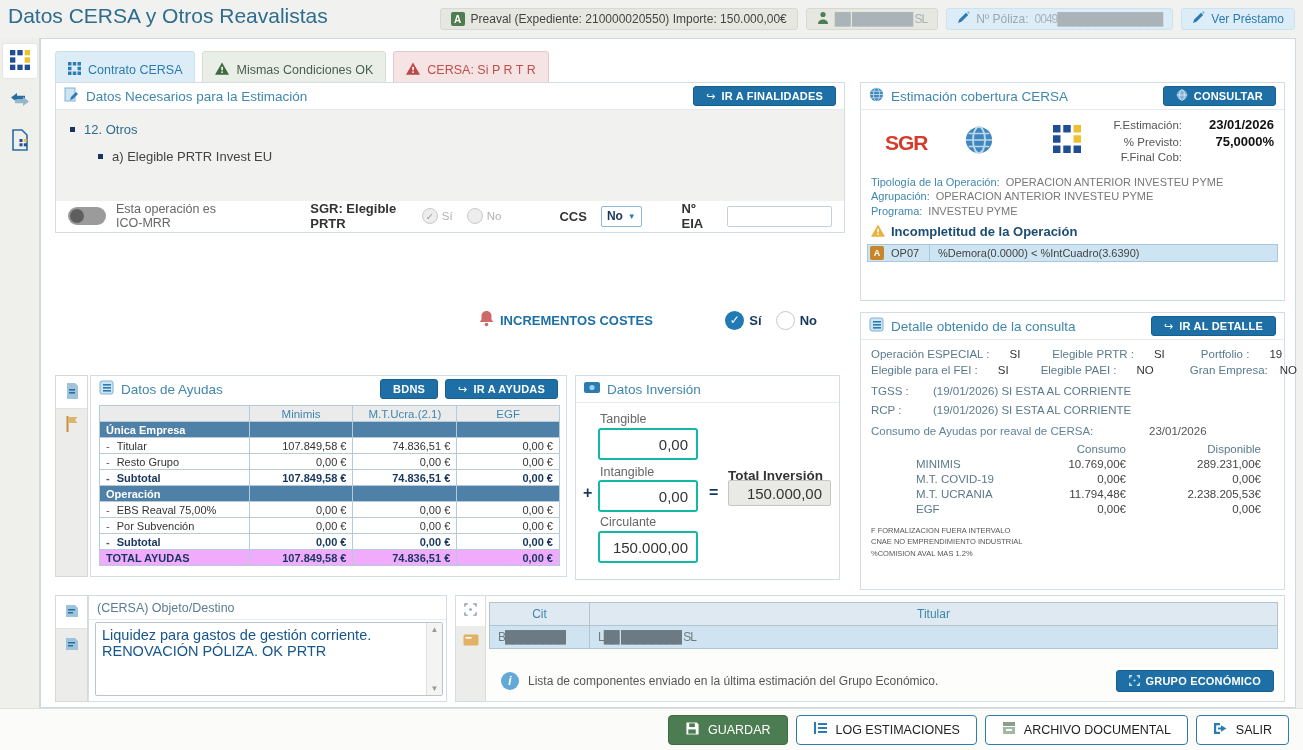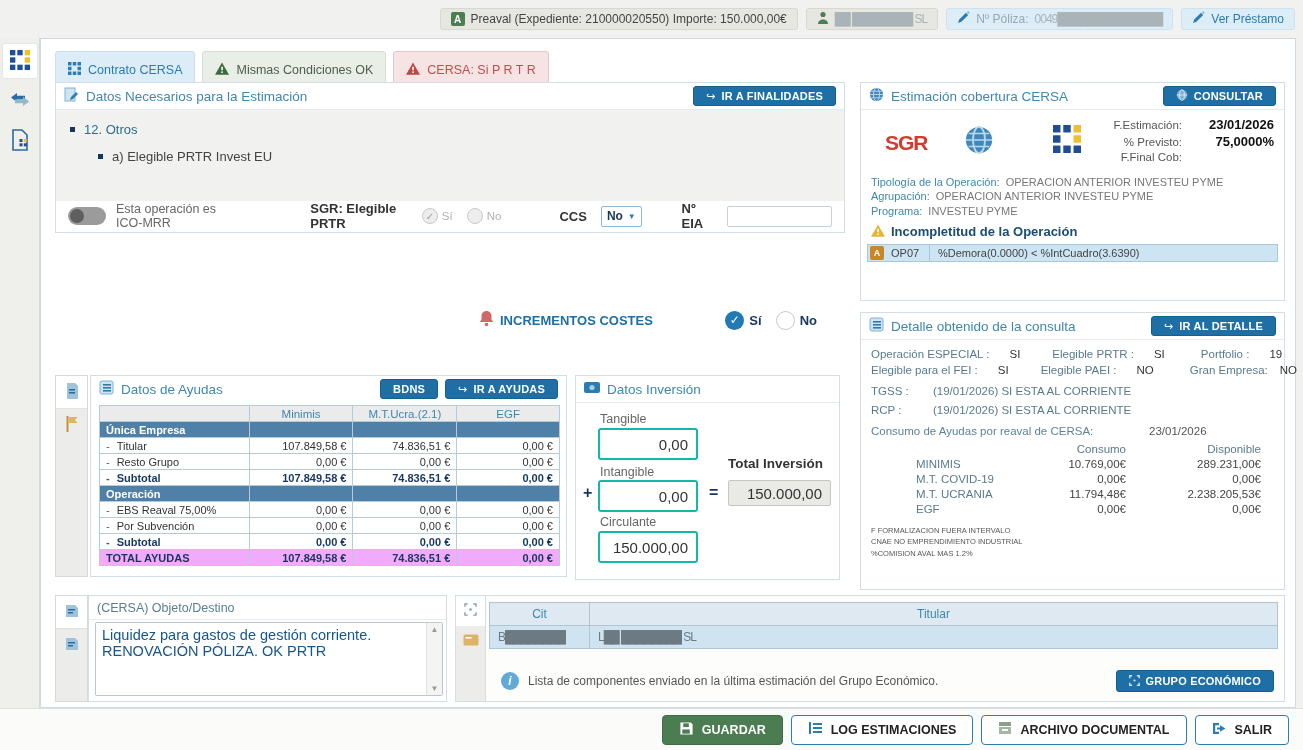--- a/index.html
+++ b/index.html
@@ -147,30 +147,31 @@
   table.comp tr.head td { background:#dfe9f1; color:#3f87ad; text-align:center; }
   table.comp tr.row td { background:#cfe4f0; color:#333; }
   .info-icon { width:18px; height:18px; border-radius:50%; background:#63a9d8; color:#fff; font-weight:bold;
                font-style:italic; font-size:12px; display:inline-flex; align-items:center; justify-content:center; flex:none; }
 
   
   .footerbar { position:absolute; left:0; top:708px; width:1303px; height:42px; background:#fbfbf9;
                border-top:1px solid #e0e0dc; display:flex; align-items:center; justify-content:flex-end;
                gap:8px; padding-right:14px; }
   .f-btn { display:inline-flex; align-items:center; justify-content:center; gap:8px; height:30px;
-           border-radius:4px; font-size:12.5px; font-weight:bold; padding:0 16px; cursor:pointer; white-space:nowrap; }
+           border-radius:4px; font-size:12.5px; font-weight:normal; padding:0 16px; cursor:pointer; white-space:nowrap; }
   .f-green { background:#4c7c52; border:1px solid #3f6b45; color:#fff; }
   .f-white { background:#fff; border:1px solid #2b7cb0; color:#222; }
 </style>
 </head>
 <body>
 
 <div class="page">
 
   <div class="topbar">
+    <div class="page-title">Datos CERSA y Otros Reavalistas</div>
     <div class="top-badges">
       <span class="badge gray">
         <span class="sq-letter">A</span>
         <span>Preaval (Expediente: 210000020550) Importe: 150.000,00€</span>
       </span>
       <span class="badge gray">
         <span>
           <svg width="12" height="13">
               <circle cx="6" cy="3.5" r="2.6" fill="#4e7d52"></circle>
               <path d="M1 13c0-3 2.2-4.6 5-4.6s5 1.6 5 4.6z" fill="#4e7d52"></path>
@@ -542,21 +543,21 @@
           </svg>
       </span>
       <span class="panel-title">Datos Inversión</span>
     </div>
     <span class="abs inv-label" style="left:24px; top:36px;">Tangible</span>
     <input class="abs inv-input" style="left: 22px; top: 52px;" value="0,00">
     <span class="abs inv-label" style="left:24px; top:89px;">Intangible</span>
     <span class="abs op-sign" style="left:7px; top:108px;">+</span>
     <input class="abs inv-input" style="left: 22px; top: 104px;" value="0,00">
     <span class="abs op-sign" style="left:133px; top:108px;">=</span>
-    <span class="abs" style="left:152px; top:80px; font-weight:bold; color:#333; font-size:13.5px;">Total Inversión</span>
+    <span class="abs" style="left:152px; top:92px; font-weight:bold; color:#333; font-size:13.5px;">Total Inversión</span>
     <span class="abs inv-total" style="left:152px; top:104px;">150.000,00</span>
     <span class="abs inv-label" style="left:24px; top:139px;">Circulante</span>
     <input class="abs inv-input" style="left: 22px; top: 155px;" value="150.000,00">
   </div>
 
   <div class="panel" style="left:860px; top:312px; width:425px; height:278px;">
     <div class="panel-h">
       <span>
         <svg width="15" height="15">
             <rect x="1" y="1" width="13" height="13" rx="2" fill="#cfe4f2" stroke="#7fb3d5"></rect>

